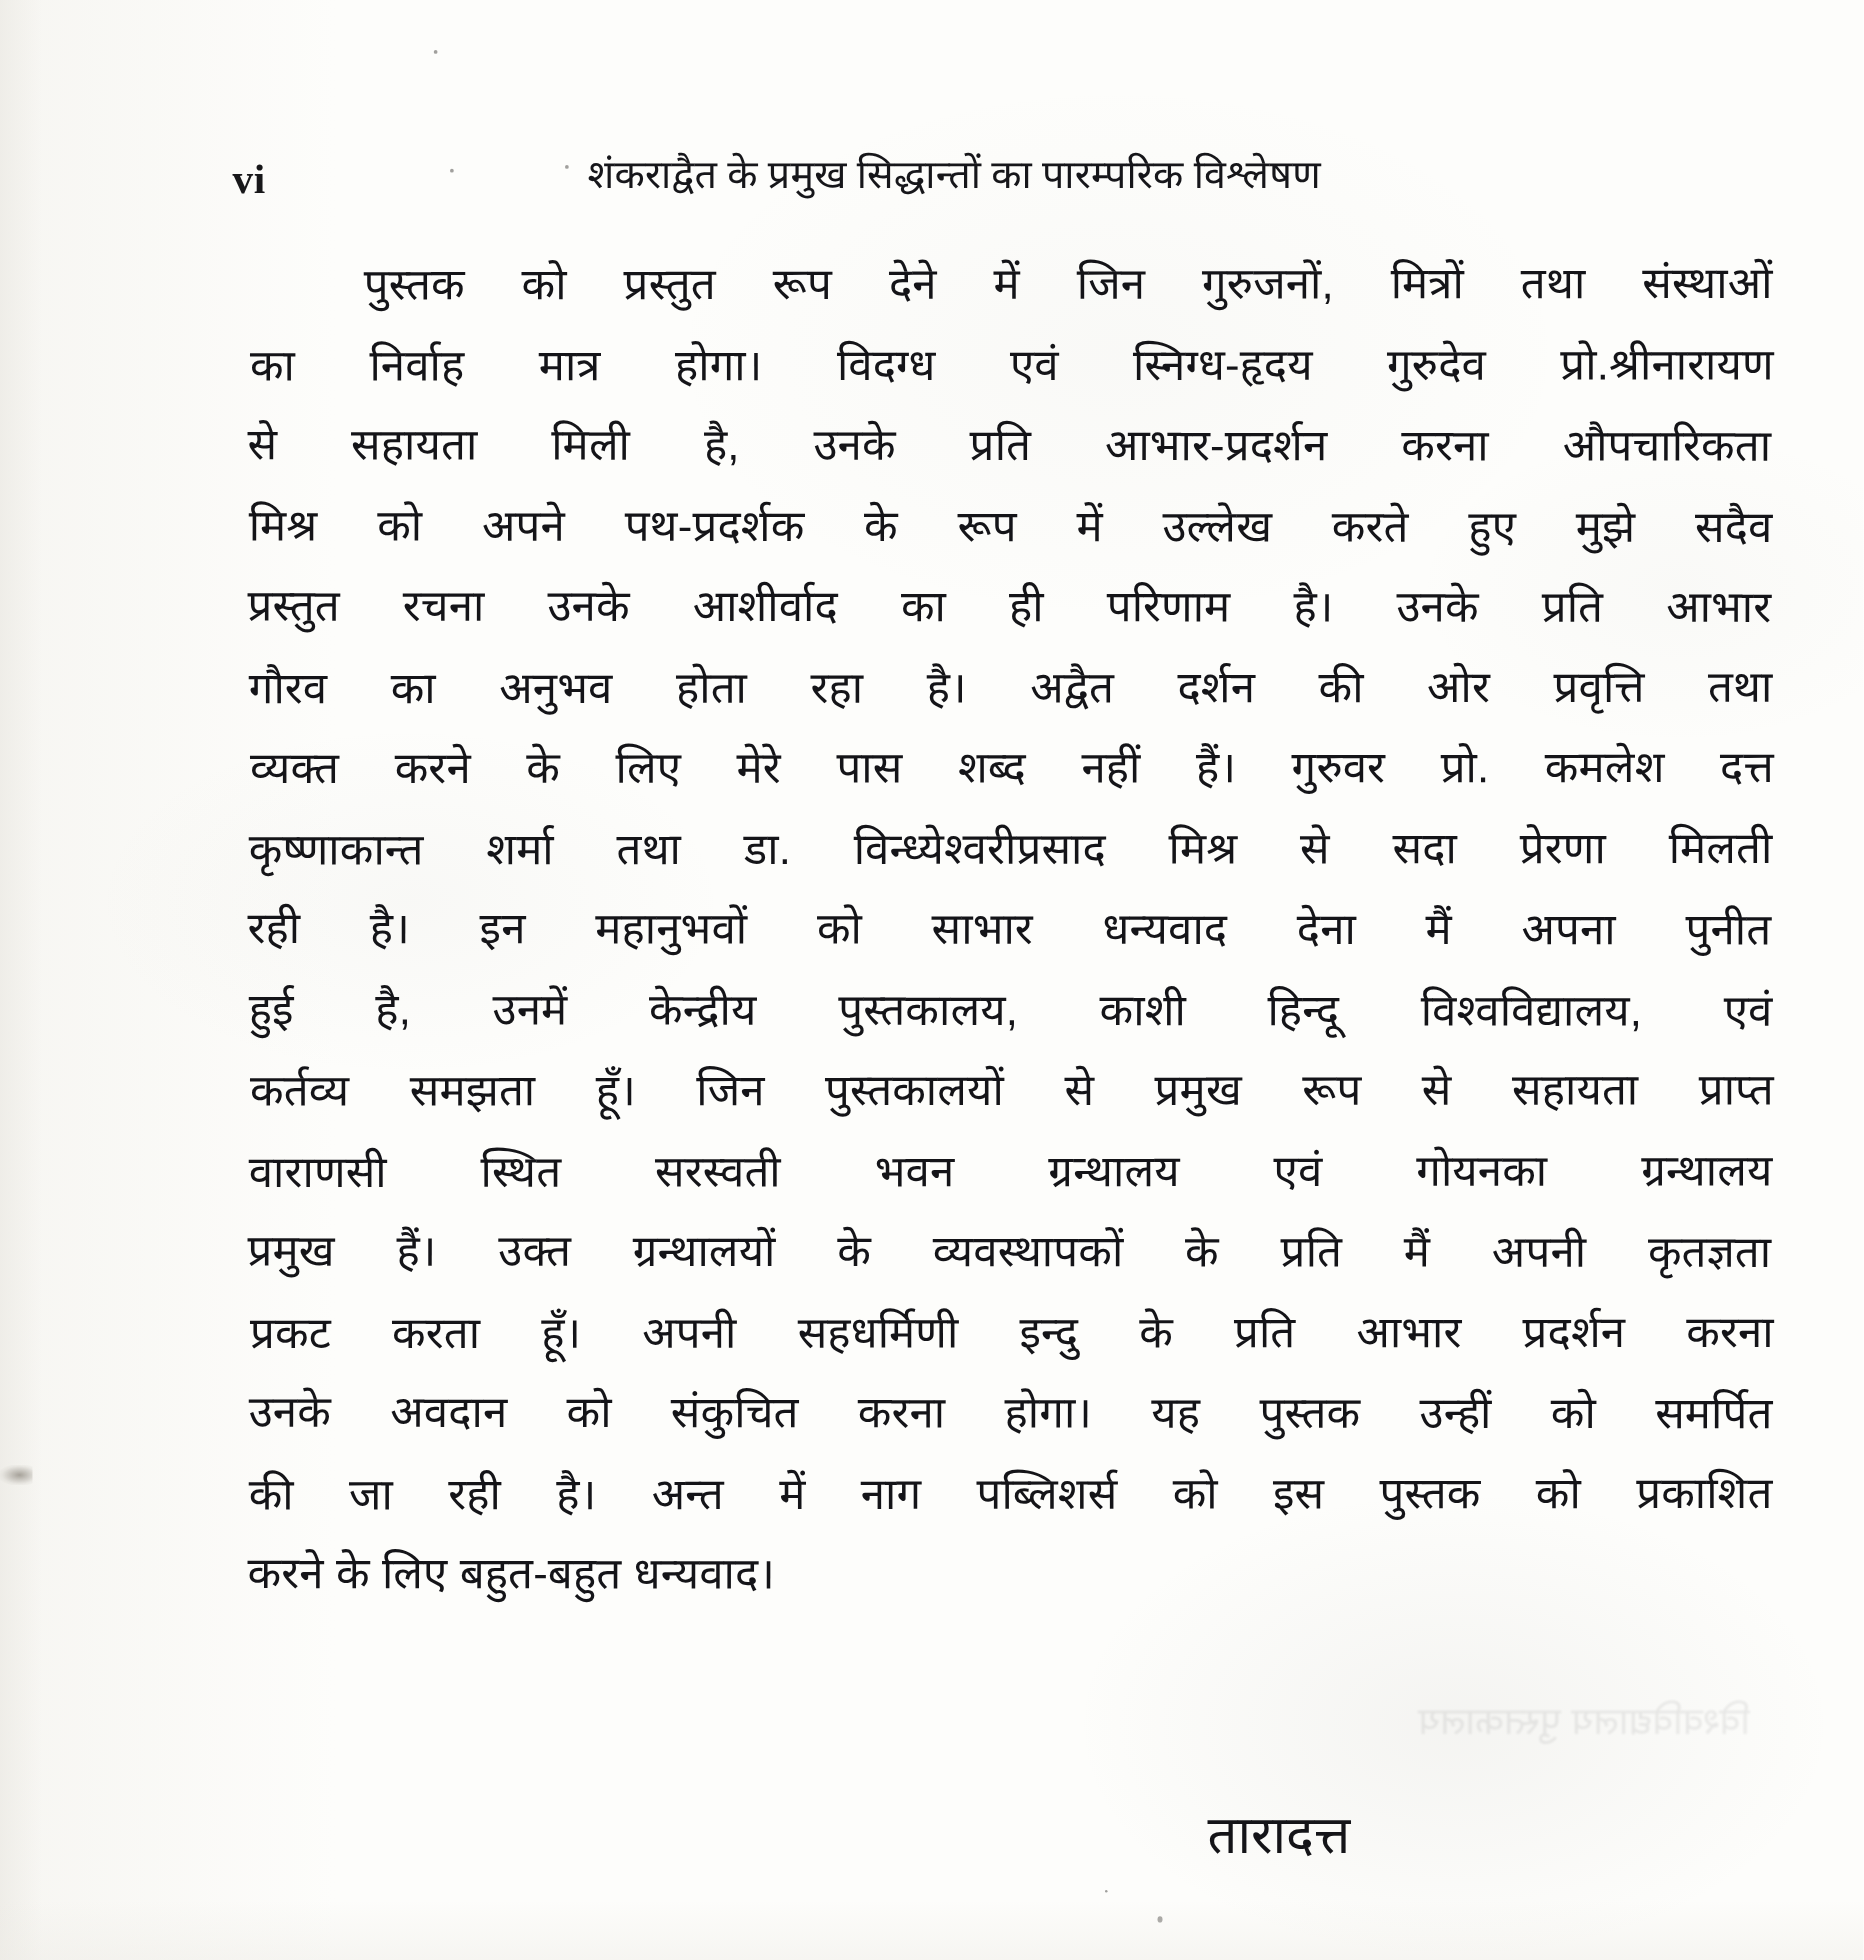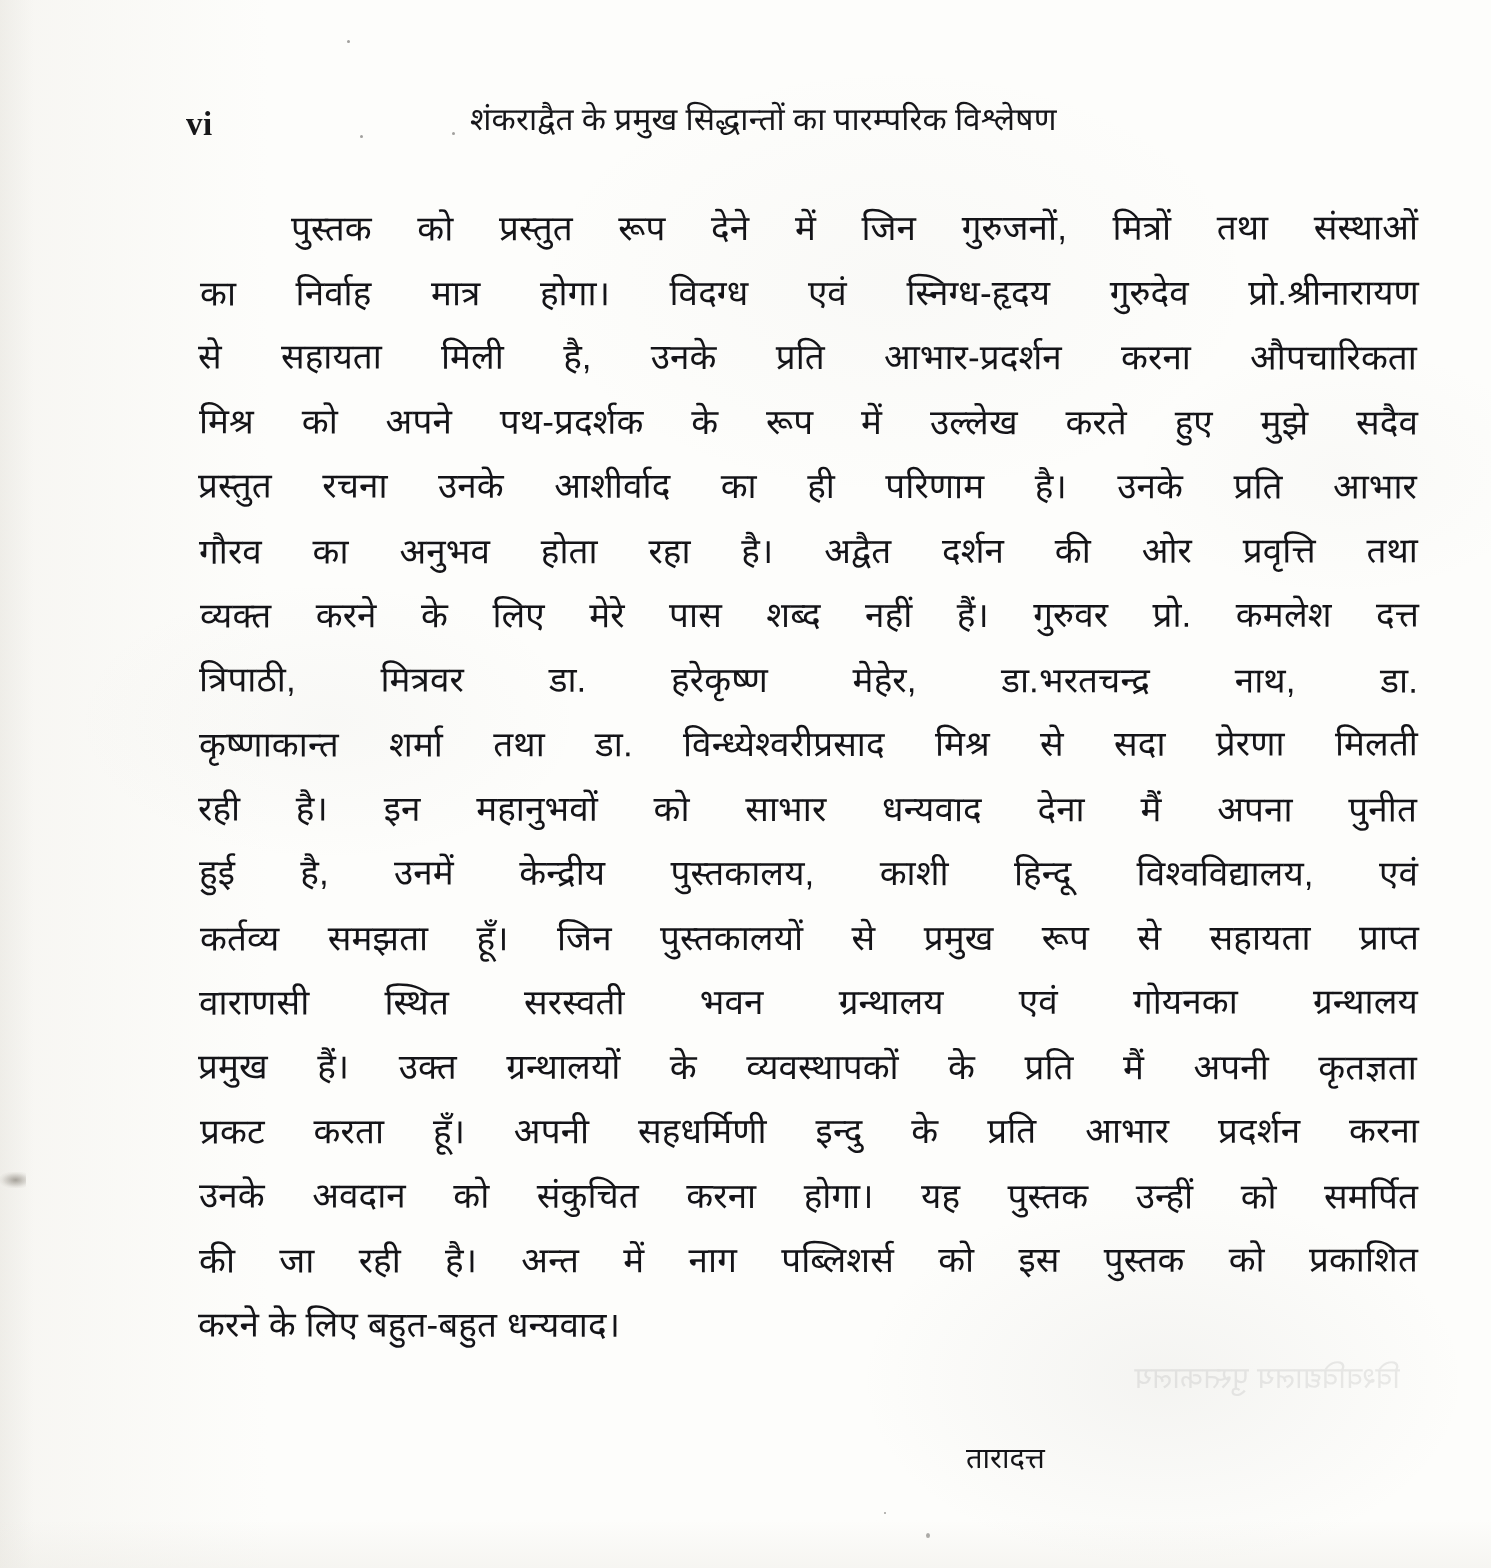--- a/index.html
+++ b/index.html
@@ -22,21 +22,21 @@
       radial-gradient(ellipse 420px 260px at 78% 88%, rgba(150,148,140,0.085), rgba(255,255,255,0) 72%),
       radial-gradient(ellipse 360px 200px at 22% 46%, rgba(160,158,150,0.05), rgba(255,255,255,0) 70%),
       radial-gradient(ellipse 500px 300px at 60% 18%, rgba(162,160,152,0.045), rgba(255,255,255,0) 72%),
       radial-gradient(ellipse 300px 180px at 90% 30%, rgba(158,156,148,0.04), rgba(255,255,255,0) 70%),
       linear-gradient(to right, rgba(246,245,241,0.9), rgba(253,253,251,0.4) 18%, rgba(255,255,255,0) 42%);
   }
 
   
   .header-row {
     position: absolute;
-    top: 100px;
+    top: 120px;
     left: 0;
     width: 1369px;
     height: 60px;
   }
 
   .folio {
     position: absolute;
     left: 186px;
     top: 6px;
     font-family: "Liberation Serif", "DejaVu Serif", serif;
@@ -92,21 +92,21 @@
   .j2 { transform: translateX(-1px)  rotate(0.05deg); }
   .j3 { transform: translateX(1px)   rotate(-0.04deg); }
   .j4 { transform: translateX(0px)   rotate(0.06deg); }
 
   
   .signature {
     position: absolute;
     left: 966px;
     top: 1437px;
     font-family: "Liberation Sans", "DejaVu Sans", sans-serif;
-    font-size: 29px;
+    font-size: 42px;
     color: #141418;
     white-space: nowrap;
   }
 
   
   .smudge {
     position: absolute;
     left: 0px;
     top: 1172px;
     width: 26px;
@@ -175,21 +175,20 @@
   </div>
 
   <div class="body-block">
     <div class="body-line indented justify j1">पुस्तक को प्रस्तुत रूप देने में जिन गुरुजनों, मित्रों तथा संस्थाओं</div>
     <div class="body-line justify j3">का निर्वाह मात्र होगा। विदग्ध एवं स्निग्ध-हृदय गुरुदेव प्रो.श्रीनारायण</div>
     <div class="body-line justify j2">से सहायता मिली है, उनके प्रति आभार-प्रदर्शन करना औपचारिकता</div>
     <div class="body-line justify j4">मिश्र को अपने पथ-प्रदर्शक के रूप में उल्लेख करते हुए मुझे सदैव</div>
     <div class="body-line justify j2">प्रस्तुत रचना उनके आशीर्वाद का ही परिणाम है।  उनके प्रति आभार</div>
     <div class="body-line justify j1">गौरव का अनुभव होता रहा है। अद्वैत दर्शन की ओर प्रवृत्ति  तथा</div>
     <div class="body-line justify j3">व्यक्त करने के लिए मेरे पास शब्द नहीं हैं। गुरुवर प्रो. कमलेश दत्त</div>
-    <div class="body-line justify j4">त्रिपाठी, मित्रवर डा. हरेकृष्ण मेहेर, डा.भरतचन्द्र नाथ, डा.</div>
     <div class="body-line justify j1">कृष्णाकान्त शर्मा तथा डा. विन्ध्येश्वरीप्रसाद मिश्र से सदा प्रेरणा मिलती</div>
     <div class="body-line justify j2">रही है।  इन महानुभवों को साभार धन्यवाद देना मैं अपना पुनीत</div>
     <div class="body-line justify j4">हुई है, उनमें केन्द्रीय पुस्तकालय, काशी  हिन्दू  विश्वविद्यालय,  एवं</div>
     <div class="body-line justify j3">कर्तव्य समझता हूँ। जिन पुस्तकालयों से प्रमुख रूप से सहायता प्राप्त</div>
     <div class="body-line justify j1">वाराणसी स्थित सरस्वती भवन ग्रन्थालय एवं गोयनका  ग्रन्थालय</div>
     <div class="body-line justify j2">प्रमुख हैं। उक्त ग्रन्थालयों के व्यवस्थापकों के प्रति मैं अपनी कृतज्ञता</div>
     <div class="body-line justify j3">प्रकट करता हूँ। अपनी सहधर्मिणी इन्दु के प्रति आभार प्रदर्शन करना</div>
     <div class="body-line justify j4">उनके अवदान को संकुचित करना होगा। यह पुस्तक उन्हीं को समर्पित</div>
     <div class="body-line justify j1">की जा रही है। अन्त में नाग पब्लिशर्स  को इस पुस्तक को प्रकाशित</div>
     <div class="body-line last j2">करने के लिए बहुत-बहुत धन्यवाद।</div>

